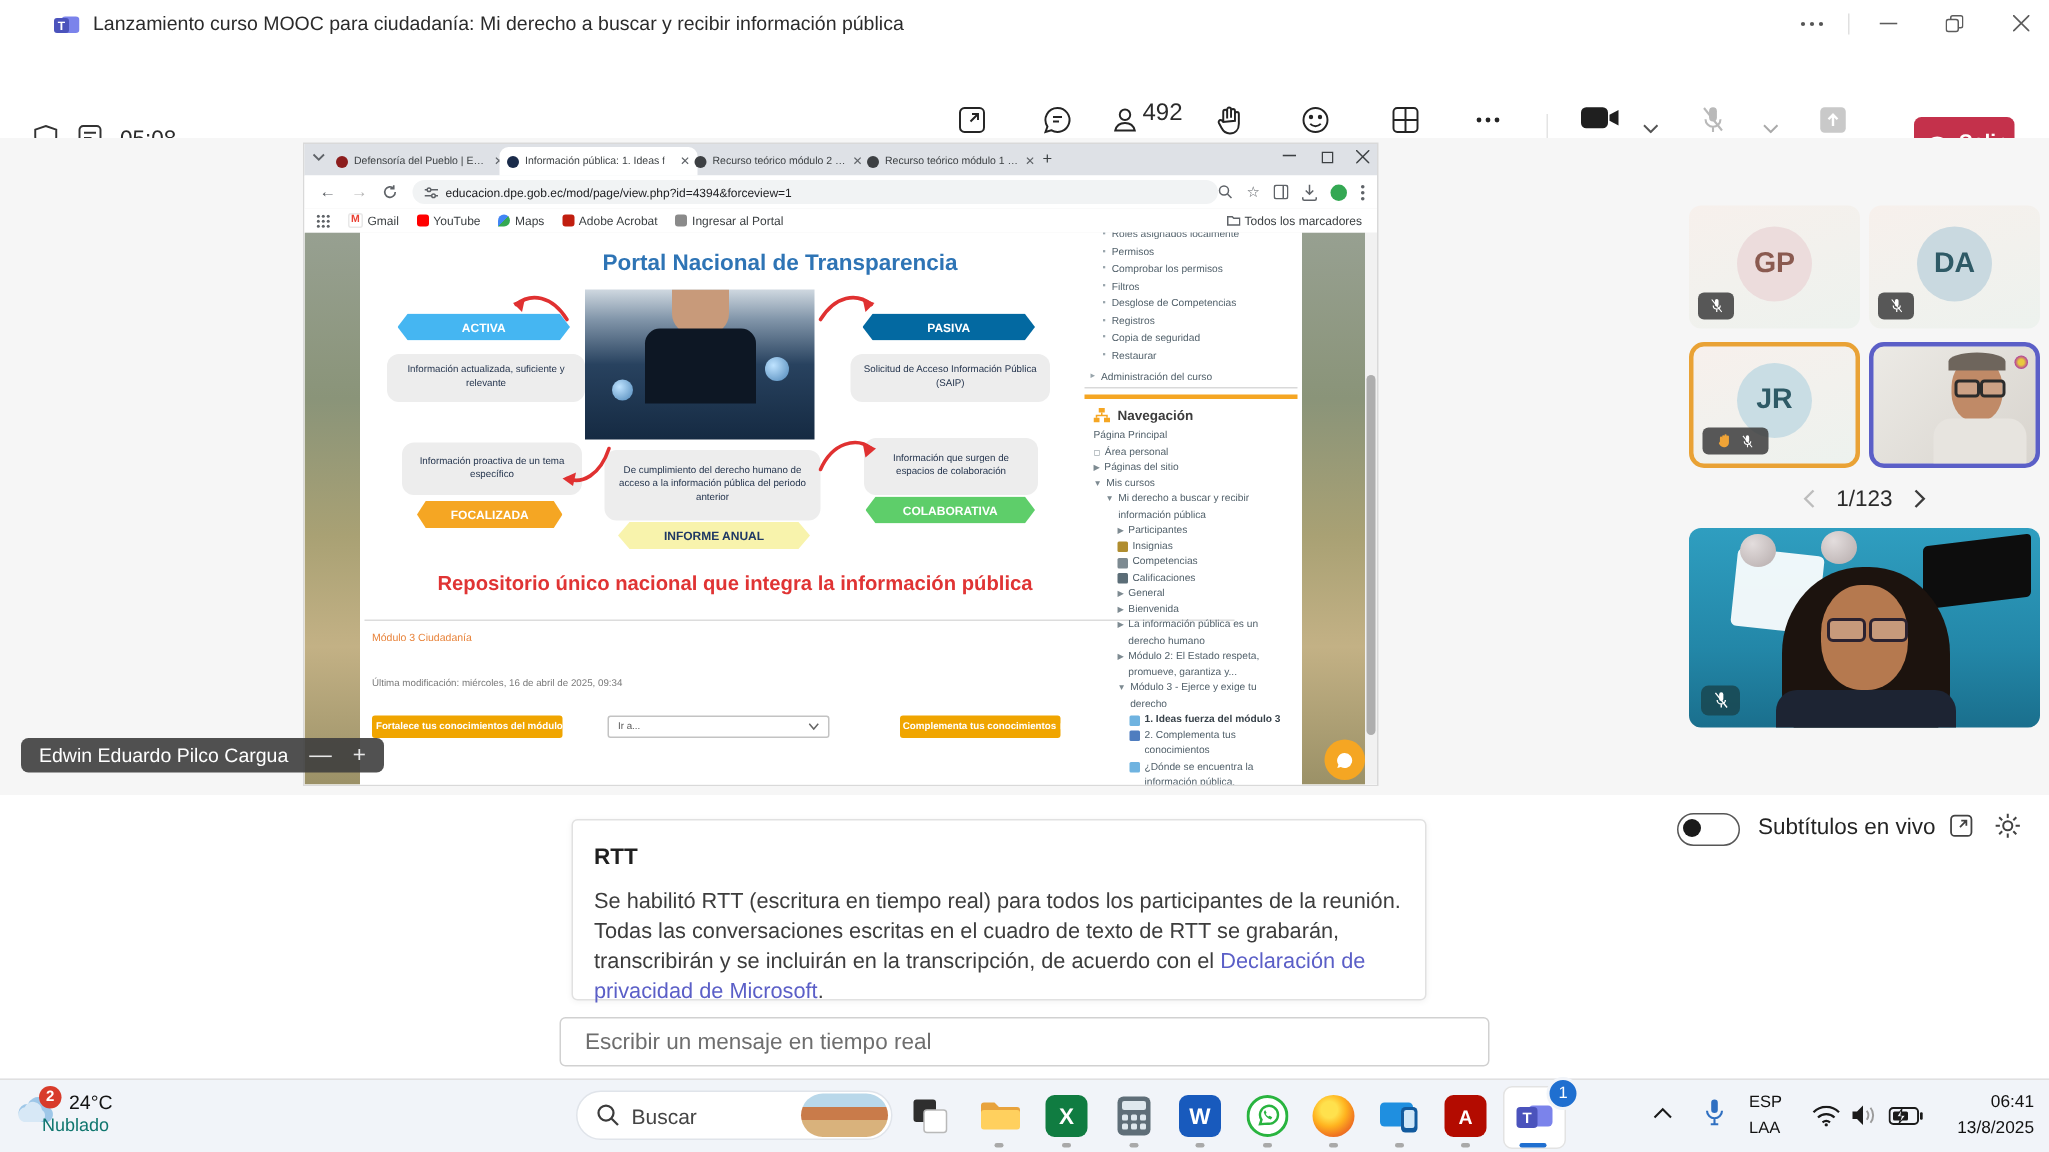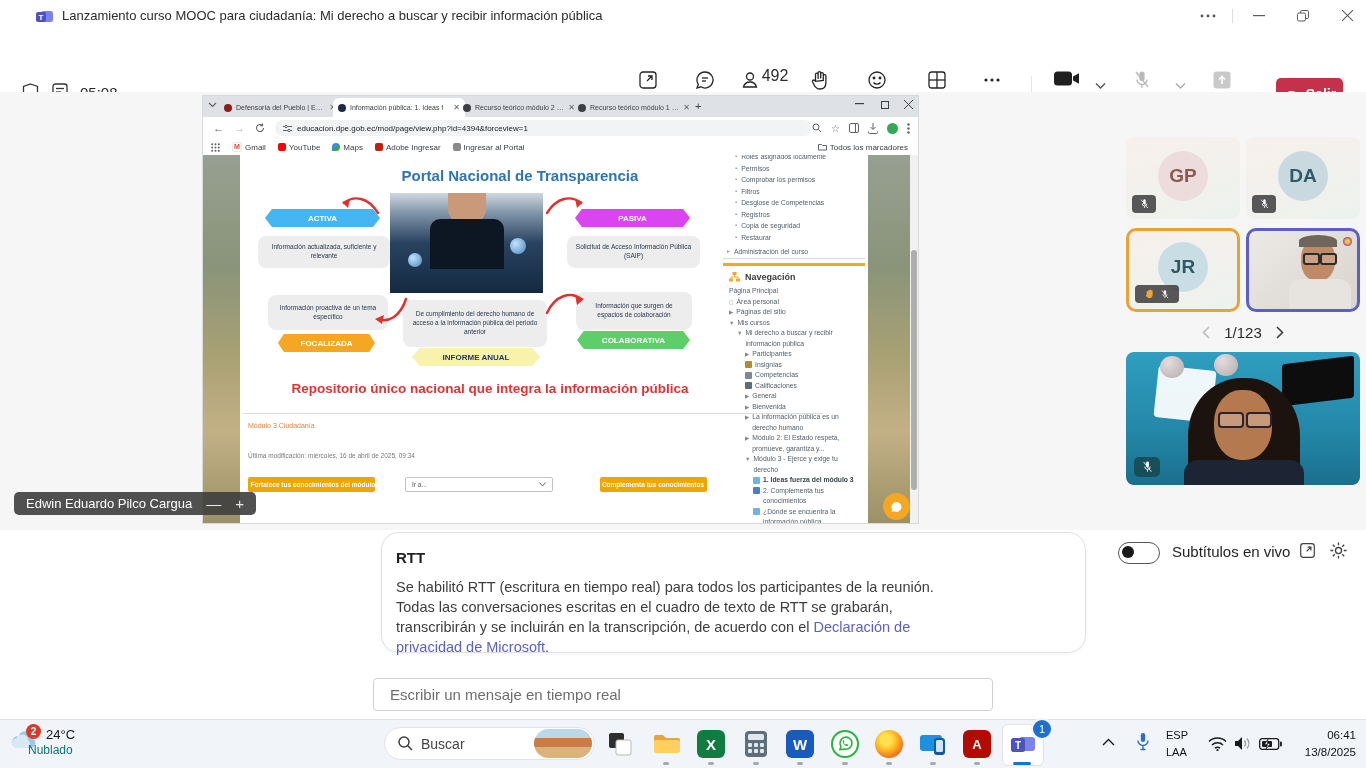--- a/index.html
+++ b/index.html
@@ -95,21 +95,21 @@
           display:flex;align-items:center;justify-content:center;font-size:19px;font-weight:bold;}
   .badge{position:absolute;left:6px;bottom:6px;height:18px;background:rgba(60,60,60,.85);border-radius:4px;
          display:flex;align-items:center;justify-content:center;gap:4px;padding:0 5px;}
   .pgn{left:1126px;top:324px;width:234px;display:flex;align-items:center;justify-content:center;gap:14px;font-size:15px;color:#2b2b2b;}
 
   .bigtile{left:1126px;top:352px;width:234px;height:133px;border-radius:8px;overflow:hidden;
            background:linear-gradient(180deg,#2f9ec0 0%,#2387a8 60%,#1a6f8d 100%);}
 
   
   .bottom{left:0;top:530px;width:1366px;height:190px;background:#fff;}
-  .rttcard{left:381px;top:2px;width:705px;height:121px;background:#fff;border:1px solid #e1e1e1;border-radius:18px;
+  .rttcard{left:381px;top:16px;width:570px;height:121px;background:#fff;border:1px solid #e1e1e1;border-radius:4px;
            box-shadow:0 1px 4px rgba(0,0,0,.05);box-sizing:border-box;}
   .rtt-title{left:14px;top:16px;font-size:15px;font-weight:bold;color:#1f1f1f;}
   .rtt-body{left:14px;top:44px;width:566px;font-size:14.5px;line-height:20px;color:#3d3d3d;}
   .rtt-link{color:#5b5fc7;}
   .toggle{left:1118px;top:12px;width:40px;height:20px;border:1px solid #565656;border-radius:11px;background:#fff;}
   .knob{position:absolute;left:3px;top:3px;width:12px;height:12px;border-radius:50%;background:#1a1a1a;}
   .caplbl{left:1172px;top:13px;font-size:15px;color:#242424;}
   .composer{left:373px;top:148px;width:620px;height:33px;border:1px solid #d1d1d1;border-radius:4px;
             font-size:15px;color:#555;padding:0 16px;box-sizing:border-box;font-family:"Liberation Sans",sans-serif;outline:none;}
   .composer::placeholder{color:#6e6e6e;}
@@ -400,21 +400,21 @@
       <span class="bm">
           <span class="bmdot" style="background:#ff0000;"></span>
           <span>YouTube</span>
         </span>
       <span class="bm">
           <span class="bmdot" style="background:linear-gradient(135deg,#4285f4 50%,#34a853 50%);border-radius:50% 50% 50% 0;"></span>
           <span>Maps</span>
         </span>
       <span class="bm">
           <span class="bmdot" style="background:#c11e0f;"></span>
-          <span>Adobe Ingresar</span>
+          <span>Adobe Acrobat</span>
         </span>
       <span class="bm">
           <span class="bmdot" style="background:#8a8a8a;"></span>
           <span>Ingresar al Portal</span>
         </span>
       <span class="bm" style="margin-left:auto;margin-right:10px;">
         <svg width="9" height="8" viewBox="0 0 9 8" fill="none" stroke="#5f6368">
             <path d="M0.5 1.5h3l1 1h4v4.5h-8z"></path>
           </svg>
         <span>Todos los marcadores</span>
@@ -430,21 +430,21 @@
       <div class="a dg-img">
         <span class="a bub" style="left:18px;top:60px;width:14px;height:14px;"></span>
         <span class="a bub" style="left:55px;top:48px;width:20px;height:20px;"></span>
         <span class="a bub" style="left:95px;top:62px;width:13px;height:13px;"></span>
         <span class="a bub" style="left:120px;top:45px;width:16px;height:16px;"></span>
         <span class="a" style="left:58px;top:0;width:38px;height:30px;background:#c89a7a;border-radius:0 0 14px 14px;"></span>
         <span class="a" style="left:40px;top:26px;width:74px;height:50px;background:#0d1724;border-radius:10px 10px 0 0;"></span>
       </div>
 
       <div class="a banner" style="left:62px;top:54px;width:115px;background:#45b6f2;">ACTIVA</div>
-      <div class="a banner" style="left:372px;top:54px;width:115px;background:#d946ef;">PASIVA</div>
+      <div class="a banner" style="left:372px;top:54px;width:115px;background:#0369a1;">PASIVA</div>
       <div class="a gbox" style="left:55px;top:81px;width:132px;height:32px;">Información actualizada, suficiente y relevante</div>
       <div class="a gbox" style="left:364px;top:81px;width:133px;height:32px;">Solicitud de Acceso Información Pública (SAIP)</div>
       <div class="a gbox" style="left:65px;top:140px;width:120px;height:35px;">Información proactiva de un tema específico</div>
       <div class="a banner" style="left:75px;top:179px;width:97px;background:#f5a623;">FOCALIZADA</div>
       <div class="a gbox" style="left:200px;top:145px;width:144px;height:47px;">De cumplimiento del derecho humano de acceso a la información pública del periodo anterior</div>
       <div class="a banner" style="left:209px;top:193px;width:128px;background:#f8f3ac;color:#1f3864;">INFORME ANUAL</div>
       <div class="a gbox" style="left:373px;top:137px;width:116px;height:38px;">Información que surgen de espacios de colaboración</div>
       <div class="a banner" style="left:374px;top:176px;width:113px;background:#5ece6a;">COLABORATIVA</div>
 
       <svg class="a" style="left:135px;top:38px;" width="42" height="24" viewBox="0 0 42 24">

